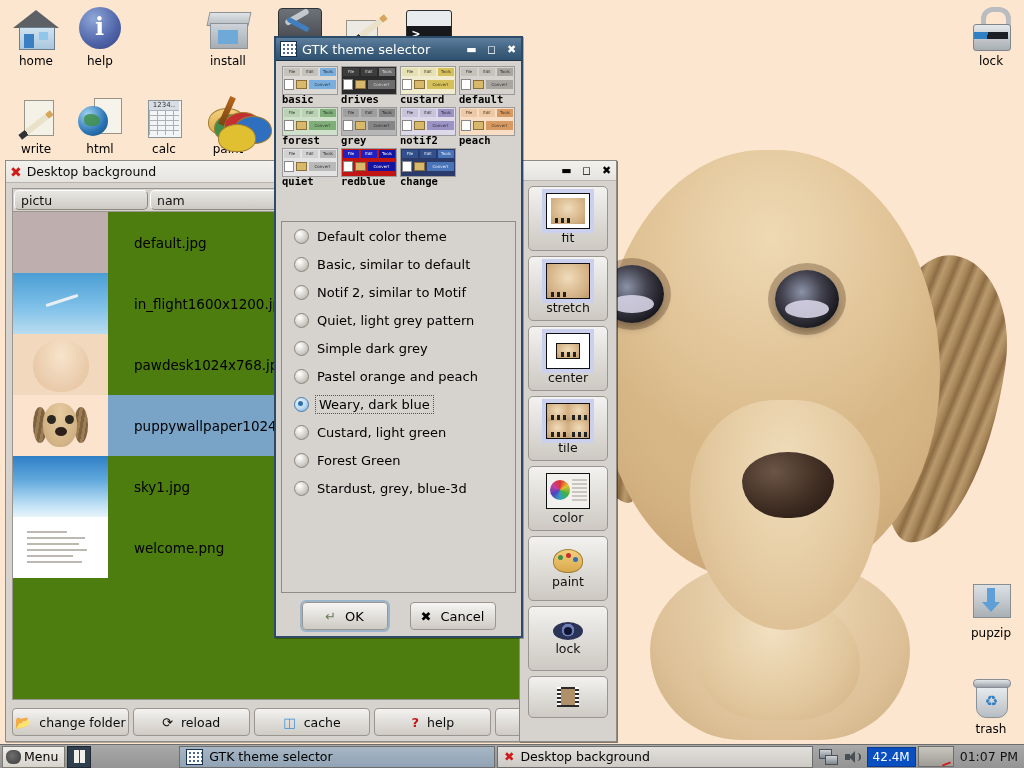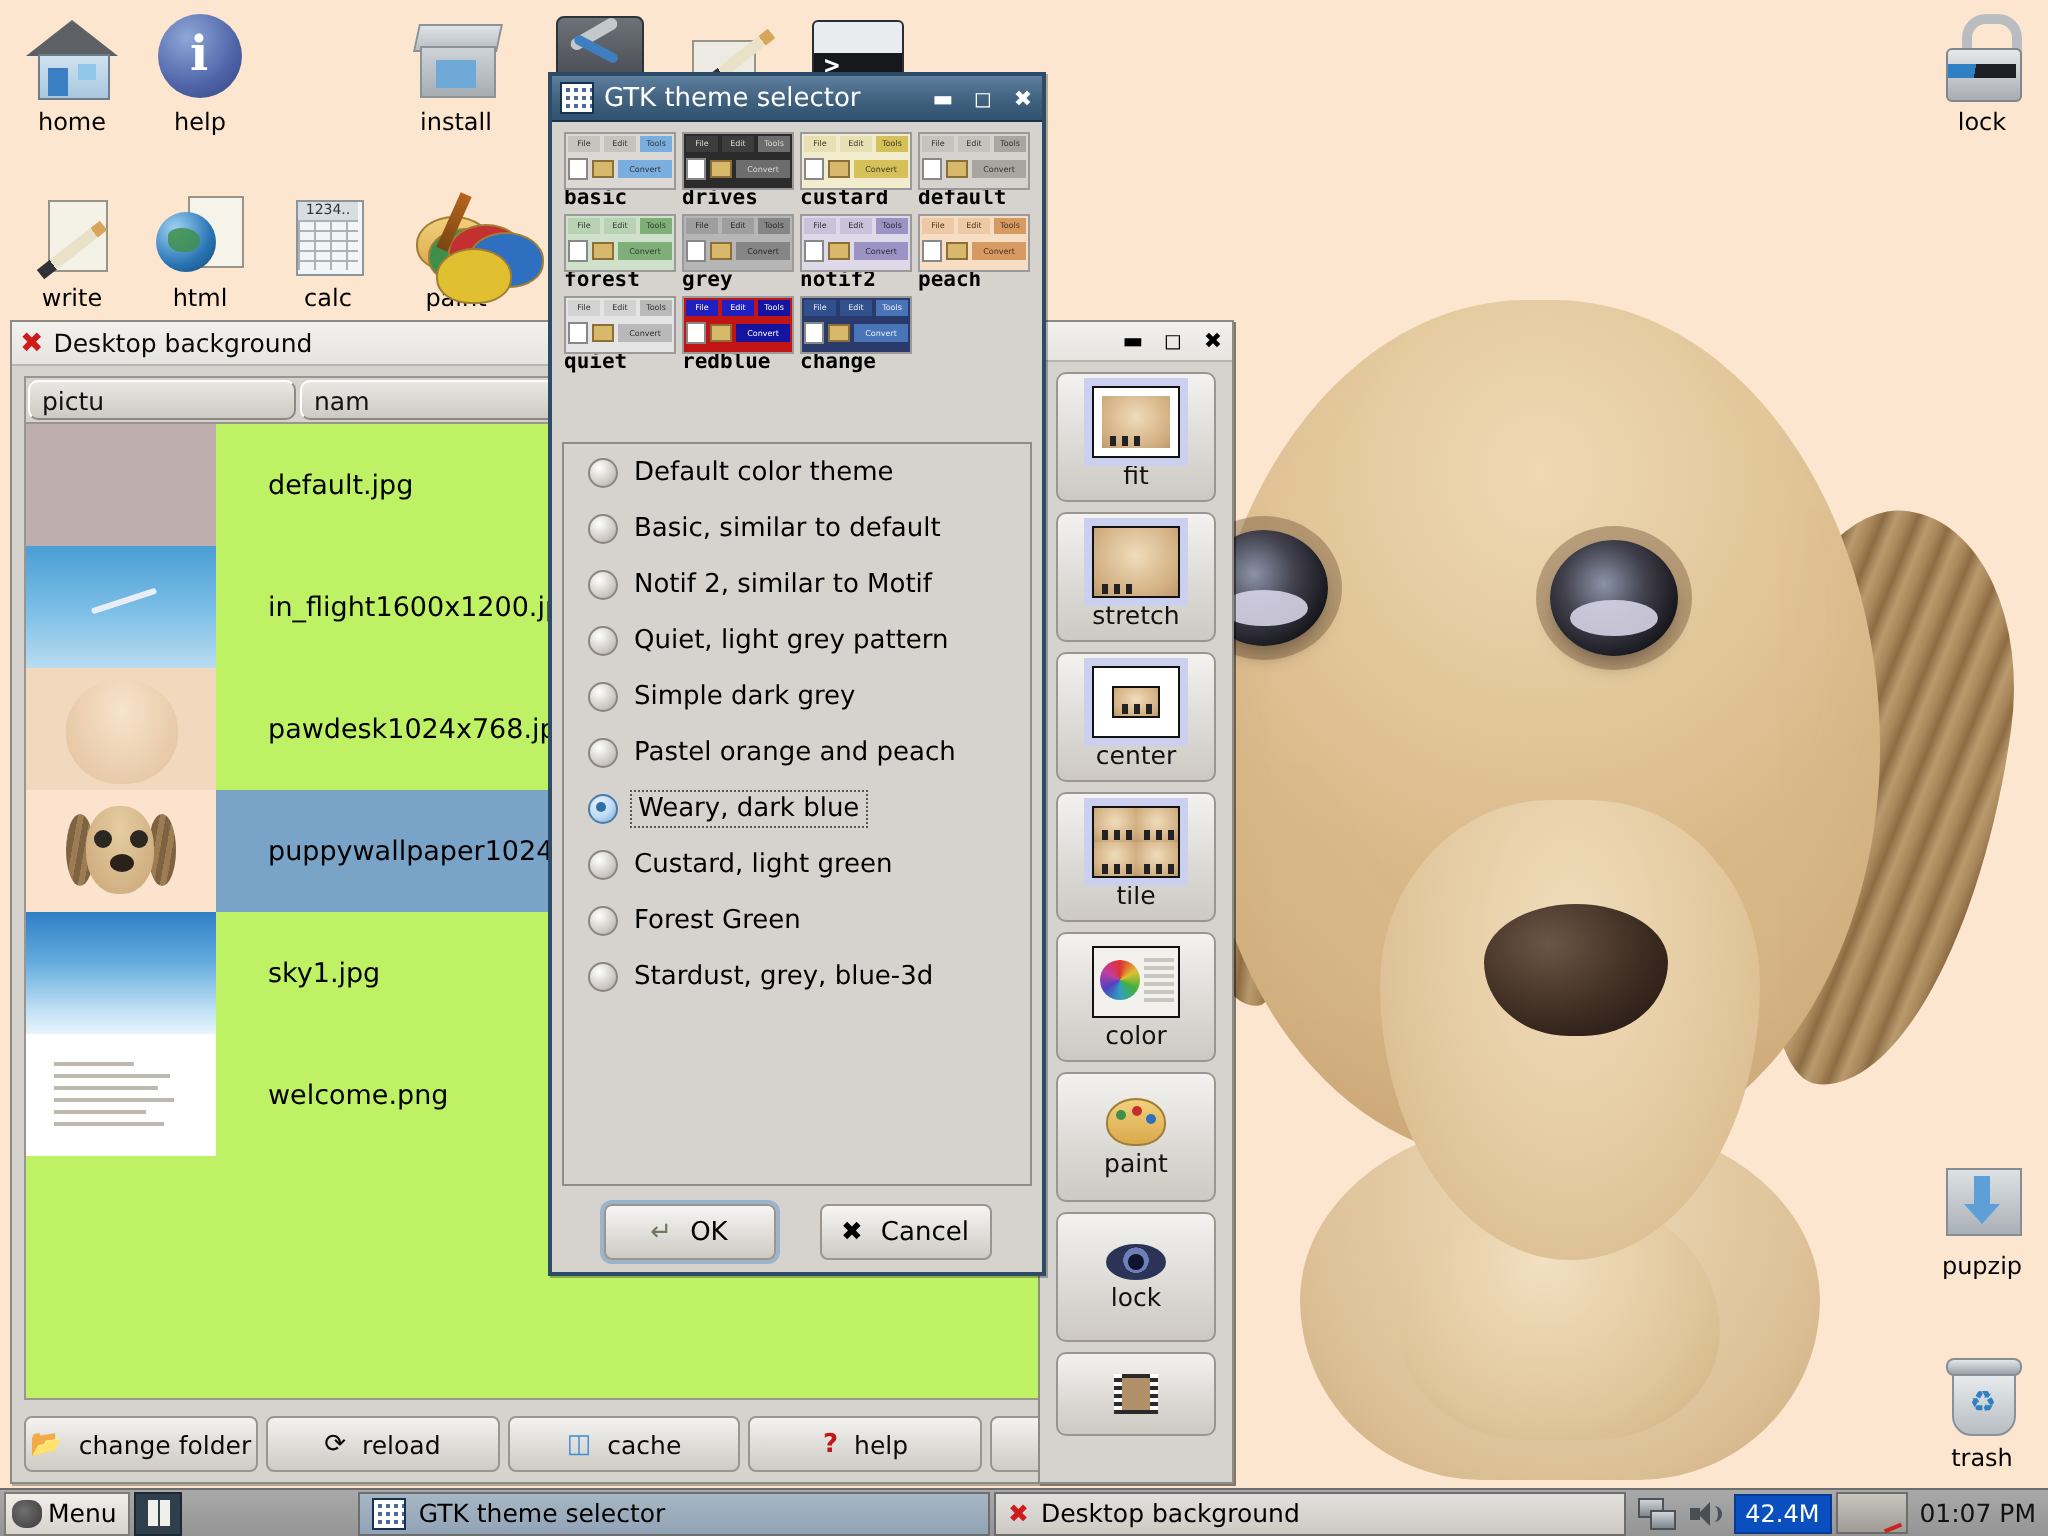--- a/index.html
+++ b/index.html
@@ -174,21 +174,21 @@
   .bg-body { position:absolute; left:6px; top:27px; width:506px; height:510px; background:#fff; border:1px solid #9a968f; overflow:hidden;}
   .col-hdr { display:flex; height:22px; background:#d6d3ce; border-bottom:1px solid #9a968f;}
   .col-hdr .ch {
     border:1px solid #fff; border-right-color:#8d8981; border-bottom-color:#8d8981;
     background:linear-gradient(180deg,#e9e7e3,#cdcac4);
     border-radius:5px; margin:1px; padding:2px 6px; font-size:12.5px; color:#111;
     display:flex;align-items:center;
   }
   .ch.c1 { width:120px; }
   .ch.c2 { flex:1; }
-  .flist { position:absolute; top:23px; left:0; right:0; bottom:0; background:#bef264;}
+  .flist { position:absolute; top:23px; left:0; right:0; bottom:0; background:#4d7c0f;}
   .frow { display:flex; align-items:center; height:61px; }
   .frow.sel { background:#7aa3c8; }
   .fthumb { width:95px; height:61px; flex:0 0 95px; }
   .fname { padding-left:26px; font-size:13.5px; color:#000; white-space:nowrap; }
   .thumb-default { background:#bfaeae; width:95px;height:61px;}
   .thumb-sky-gull { width:95px;height:61px;background:linear-gradient(180deg,#4a9ed4 0%,#7ec0e8 55%,#b9dcf0 100%); position:relative;}
   .thumb-sky-gull:after{content:'';position:absolute;left:32px;top:26px;width:34px;height:3px;background:#e8eef3;transform:rotate(-18deg);border-radius:2px;}
   .thumb-paw { width:95px;height:61px;background:#f2d8bc; position:relative;}
   .thumb-paw:after{content:'';position:absolute;left:20px;top:6px;width:56px;height:52px;border-radius:48%;background:radial-gradient(ellipse at 50% 30%,#f7e4cb,#e3bf9b);}
   .thumb-puppy { width:95px;height:61px;background:#fbe3cd; position:relative;}

